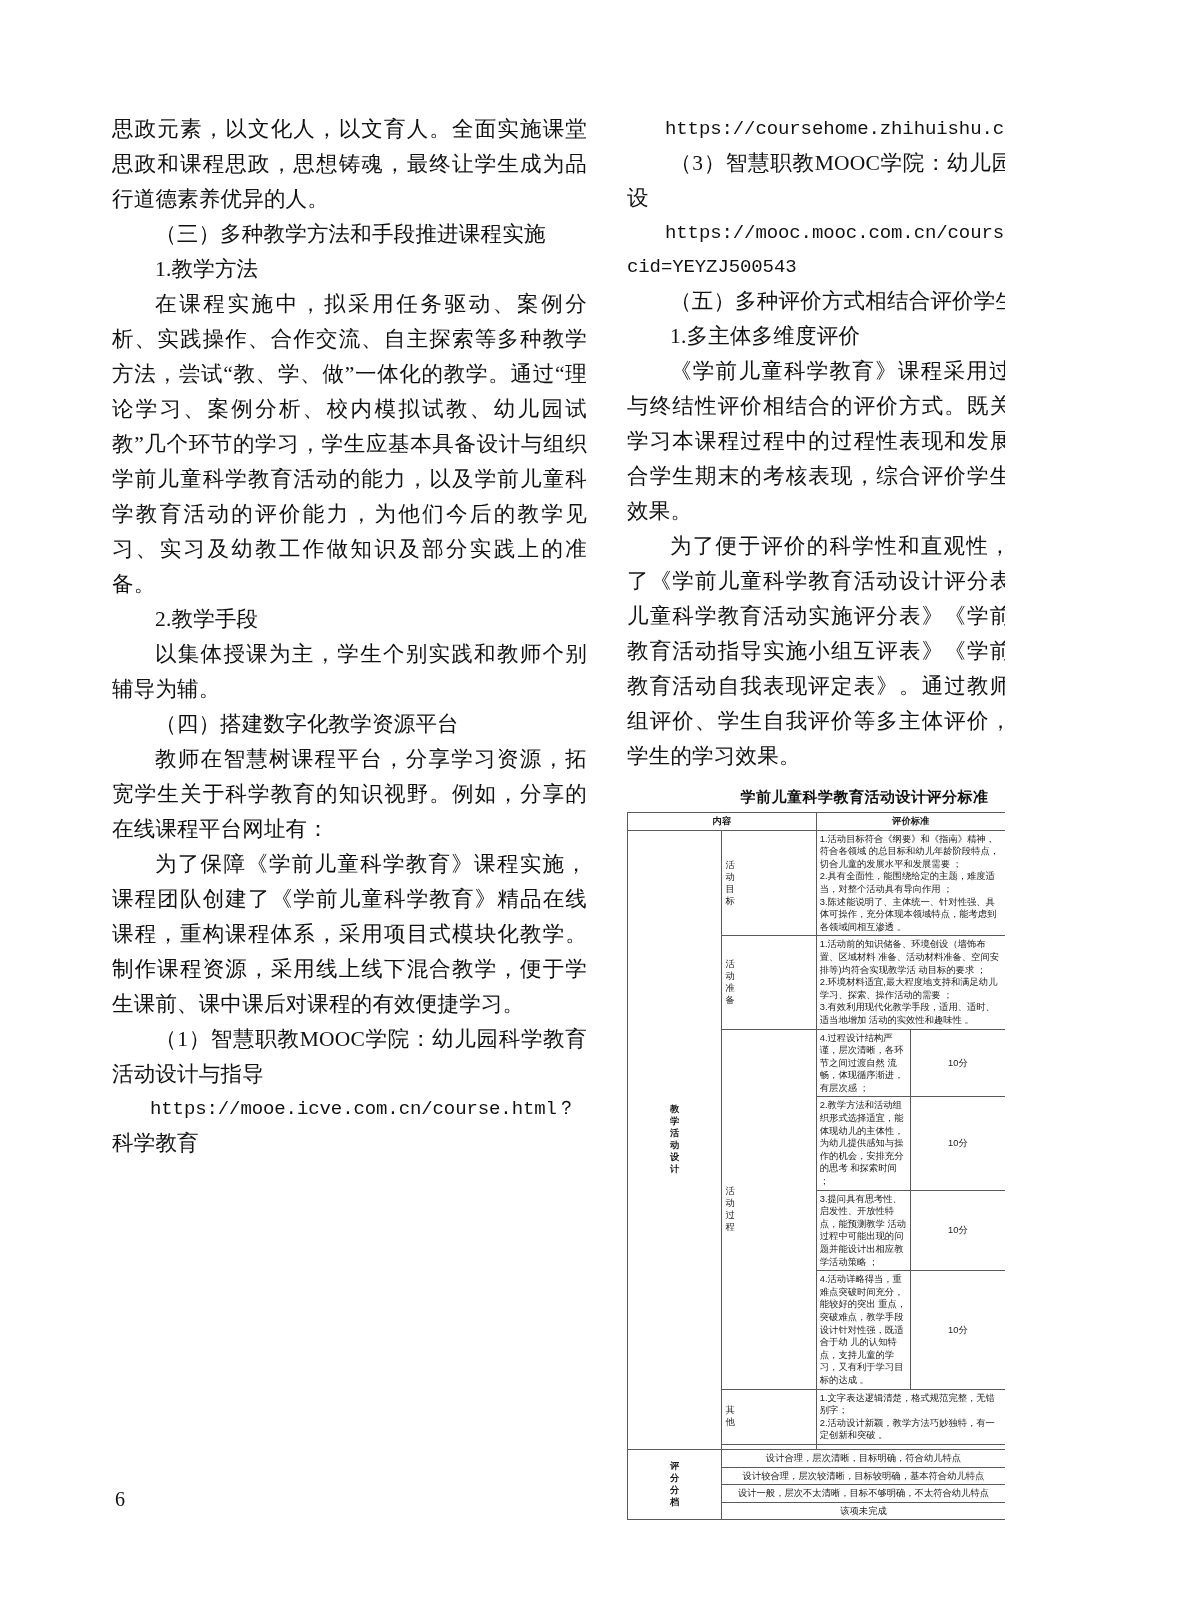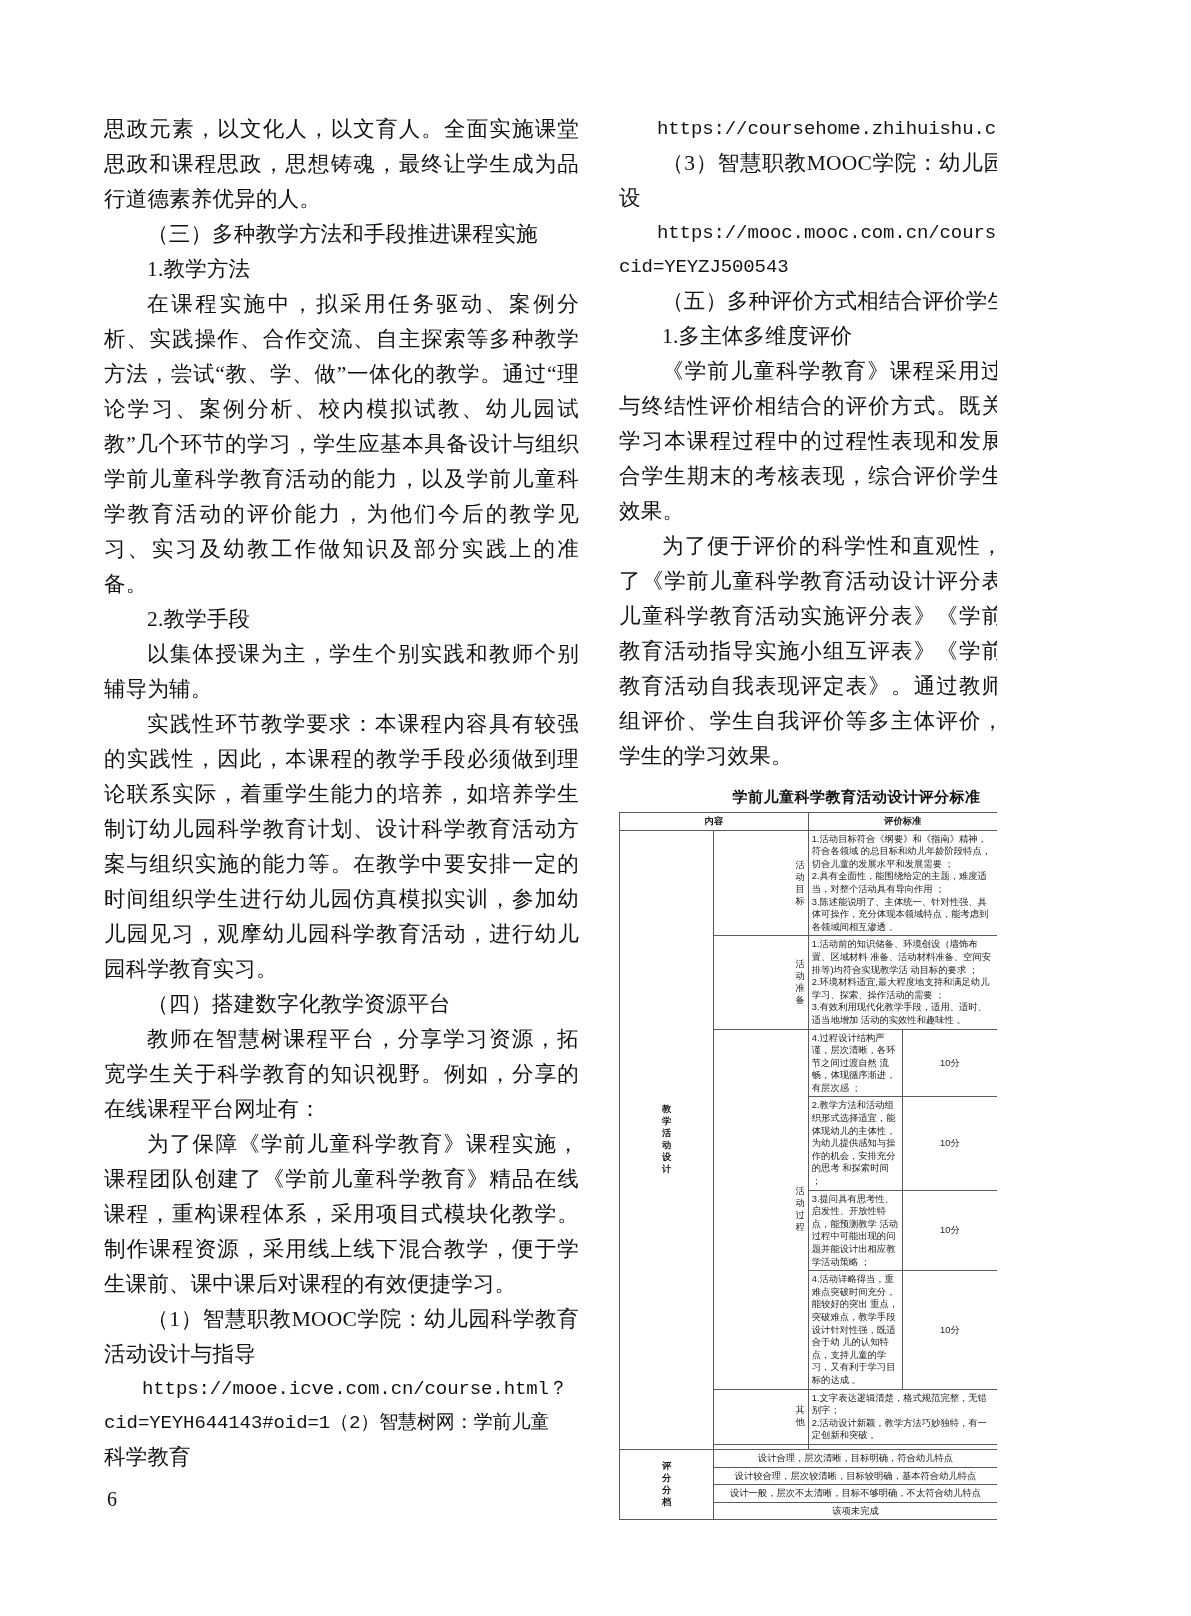--- a/index.html
+++ b/index.html
@@ -9,21 +9,21 @@
   }
   body {
     width: 1191px;
     height: 1616px;
     position: relative;
     font-family: "Liberation Serif", "DejaVu Serif", serif;
     color: #111;
   }
   .page {
     position: absolute;
-    left: 4px; top: 0;
+    left: 12px; top: 0;
     width: 993px;
     height: 1616px;
     overflow: hidden;
   }
   .columns {
     position: absolute;
     left: 100px;
     top: 112px;
     width: 990px;
     display: flex;
@@ -90,21 +90,21 @@
     font-size: 10px;
     width: 28px;
   }
   td.vlabel span {
     display: inline-block;
     width: 12px;
     word-break: break-all;
     line-height: 12px;
   }
   td.sublabel {
-    text-align: right;
+    text-align: left;
     font-size: 10px;
     width: 30px;
   }
   td.sublabel span {
     display: inline-block;
     width: 12px;
     word-break: break-all;
     line-height: 12px;
   }
   td.crit {
@@ -147,27 +147,25 @@
 
   <div class="columns">
 
     <div class="col">
       <p>思政元素，以文化人，以文育人。全面实施课堂思政和课程思政，思想铸魂，最终让学生成为品行道德素养优异的人。</p>
       <p class="indent">（三）多种教学方法和手段推进课程实施</p>
       <p class="indent">1.教学方法</p>
       <p class="indent">在课程实施中，拟采用任务驱动、案例分析、实践操作、合作交流、自主探索等多种教学方法，尝试“教、学、做”一体化的教学。通过“理论学习、案例分析、校内模拟试教、幼儿园试教”几个环节的学习，学生应基本具备设计与组织学前儿童科学教育活动的能力，以及学前儿童科学教育活动的评价能力，为他们今后的教学见习、实习及幼教工作做知识及部分实践上的准备。</p>
       <p class="indent">2.教学手段</p>
       <p class="indent">以集体授课为主，学生个别实践和教师个别辅导为辅。</p>
-      <p class="indent">实践性环节教学要求：本课程内容具有较强的实践性，因此，本课程的教学手段必须做到理论联系实际，着重学生能力的培养，如培养学生制订幼儿园科学教育计划、设计科学教育活动方案与组织实施的能力等。在教学中要安排一定的时间组织学生进行幼儿园仿真模拟实训，参加幼儿园见习，观摩幼儿园科学教育活动，进行幼儿园科学教育实习。</p>
       <p class="indent">（四）搭建数字化教学资源平台</p>
       <p class="indent">教师在智慧树课程平台，分享学习资源，拓宽学生关于科学教育的知识视野。例如，分享的在线课程平台网址有：</p>
       <p class="indent">为了保障《学前儿童科学教育》课程实施，课程团队创建了《学前儿童科学教育》精品在线课程，重构课程体系，采用项目式模块化教学。制作课程资源，采用线上线下混合教学，便于学生课前、课中课后对课程的有效便捷学习。</p>
       <p class="indent">（1）智慧职教MOOC学院：幼儿园科学教育活动设计与指导</p>
       <p class="mono indent">https://mooe.icve.com.cn/course.html？</p>
-      <p class="mono">cid=YEYH644143#oid=1（2）智慧树网：学前儿童</p>
       <p>科学教育</p>
     </div>
 
     <div class="col">
       <p class="mono indent">https://coursehome.zhihuishu.com/courseHome/1000060355#teachTeam</p>
       <p class="indent">（3）智慧职教MOOC学院：幼儿园教育活动设</p>
       <p class="mono indent">https://mooc.mooc.com.cn/course.html?cid=YEYZJ500543</p>
       <p class="indent">（五）多种评价方式相结合评价学生</p>
       <p class="indent">1.多主体多维度评价</p>
       <p class="indent">《学前儿童科学教育》课程采用过程性评价与终结性评价相结合的评价方式。既关注学生在学习本课程过程中的过程性表现和发展，也会结合学生期末的考核表现，综合评价学生课程学习效果。</p>

